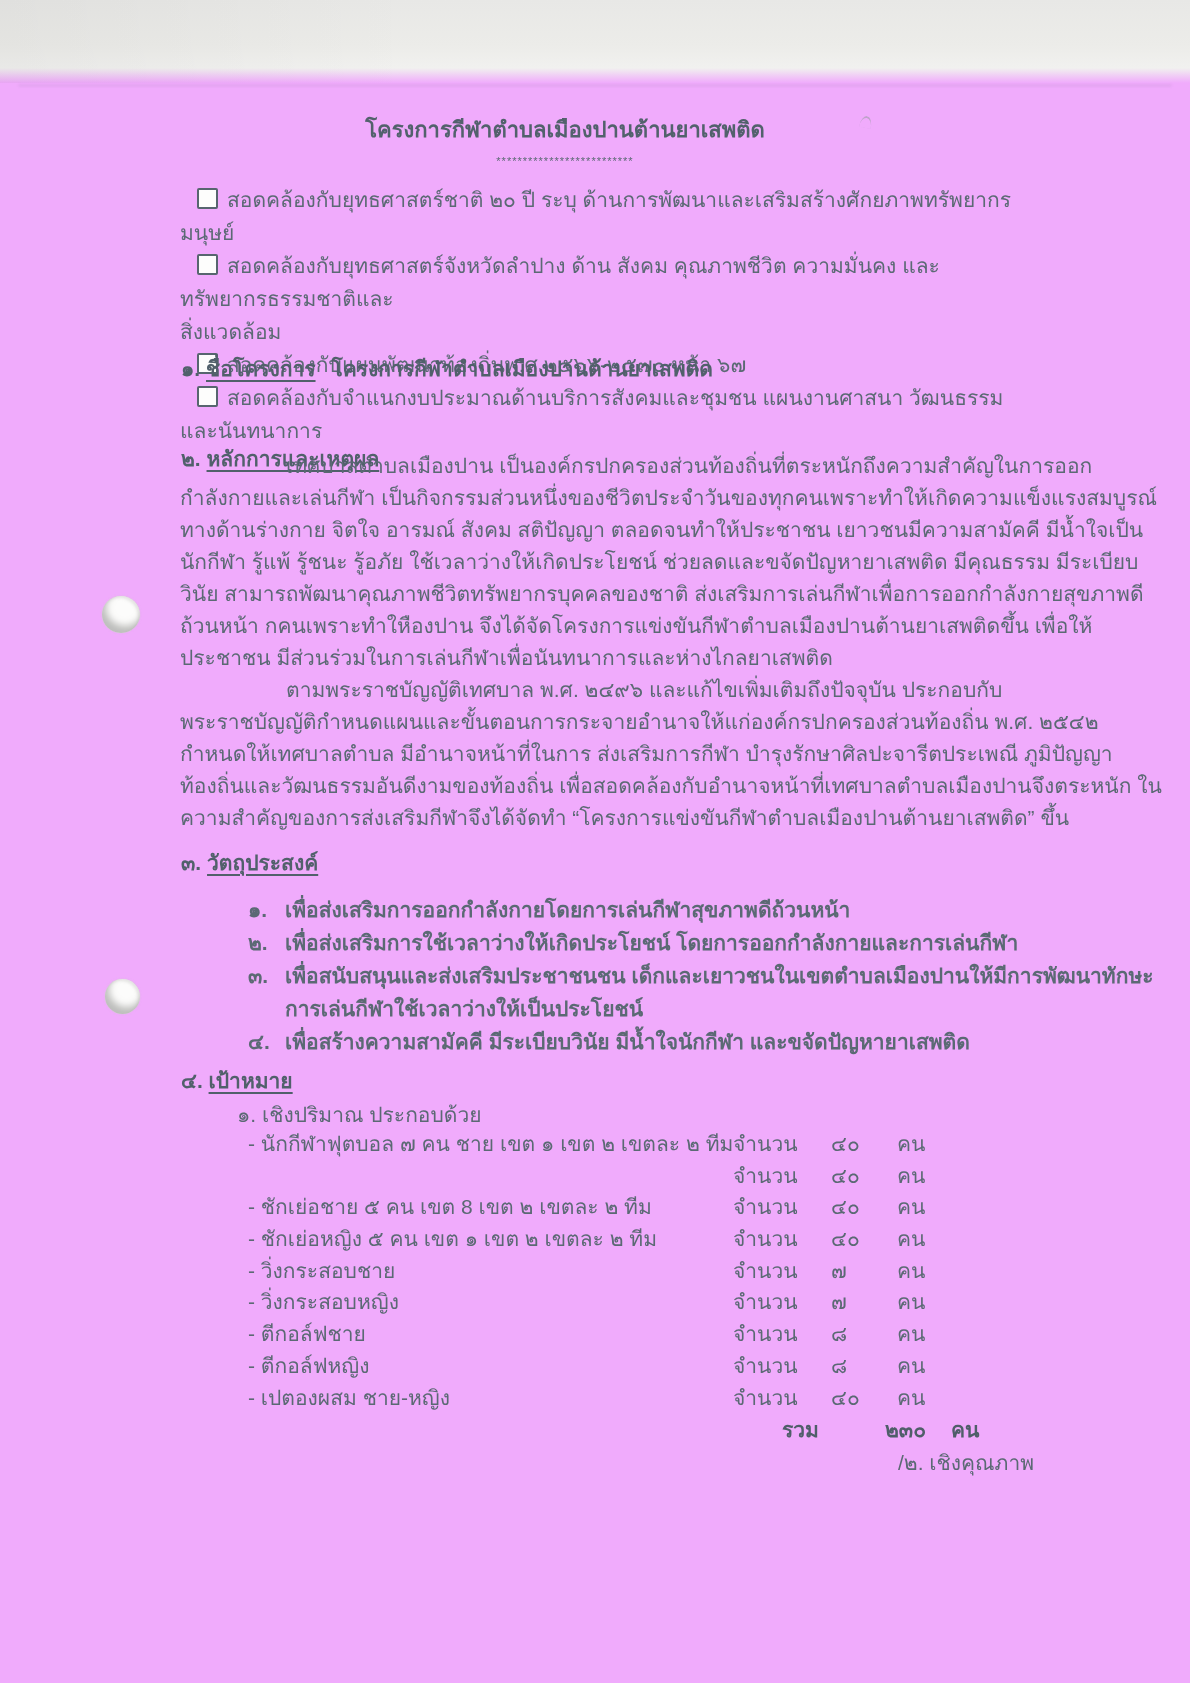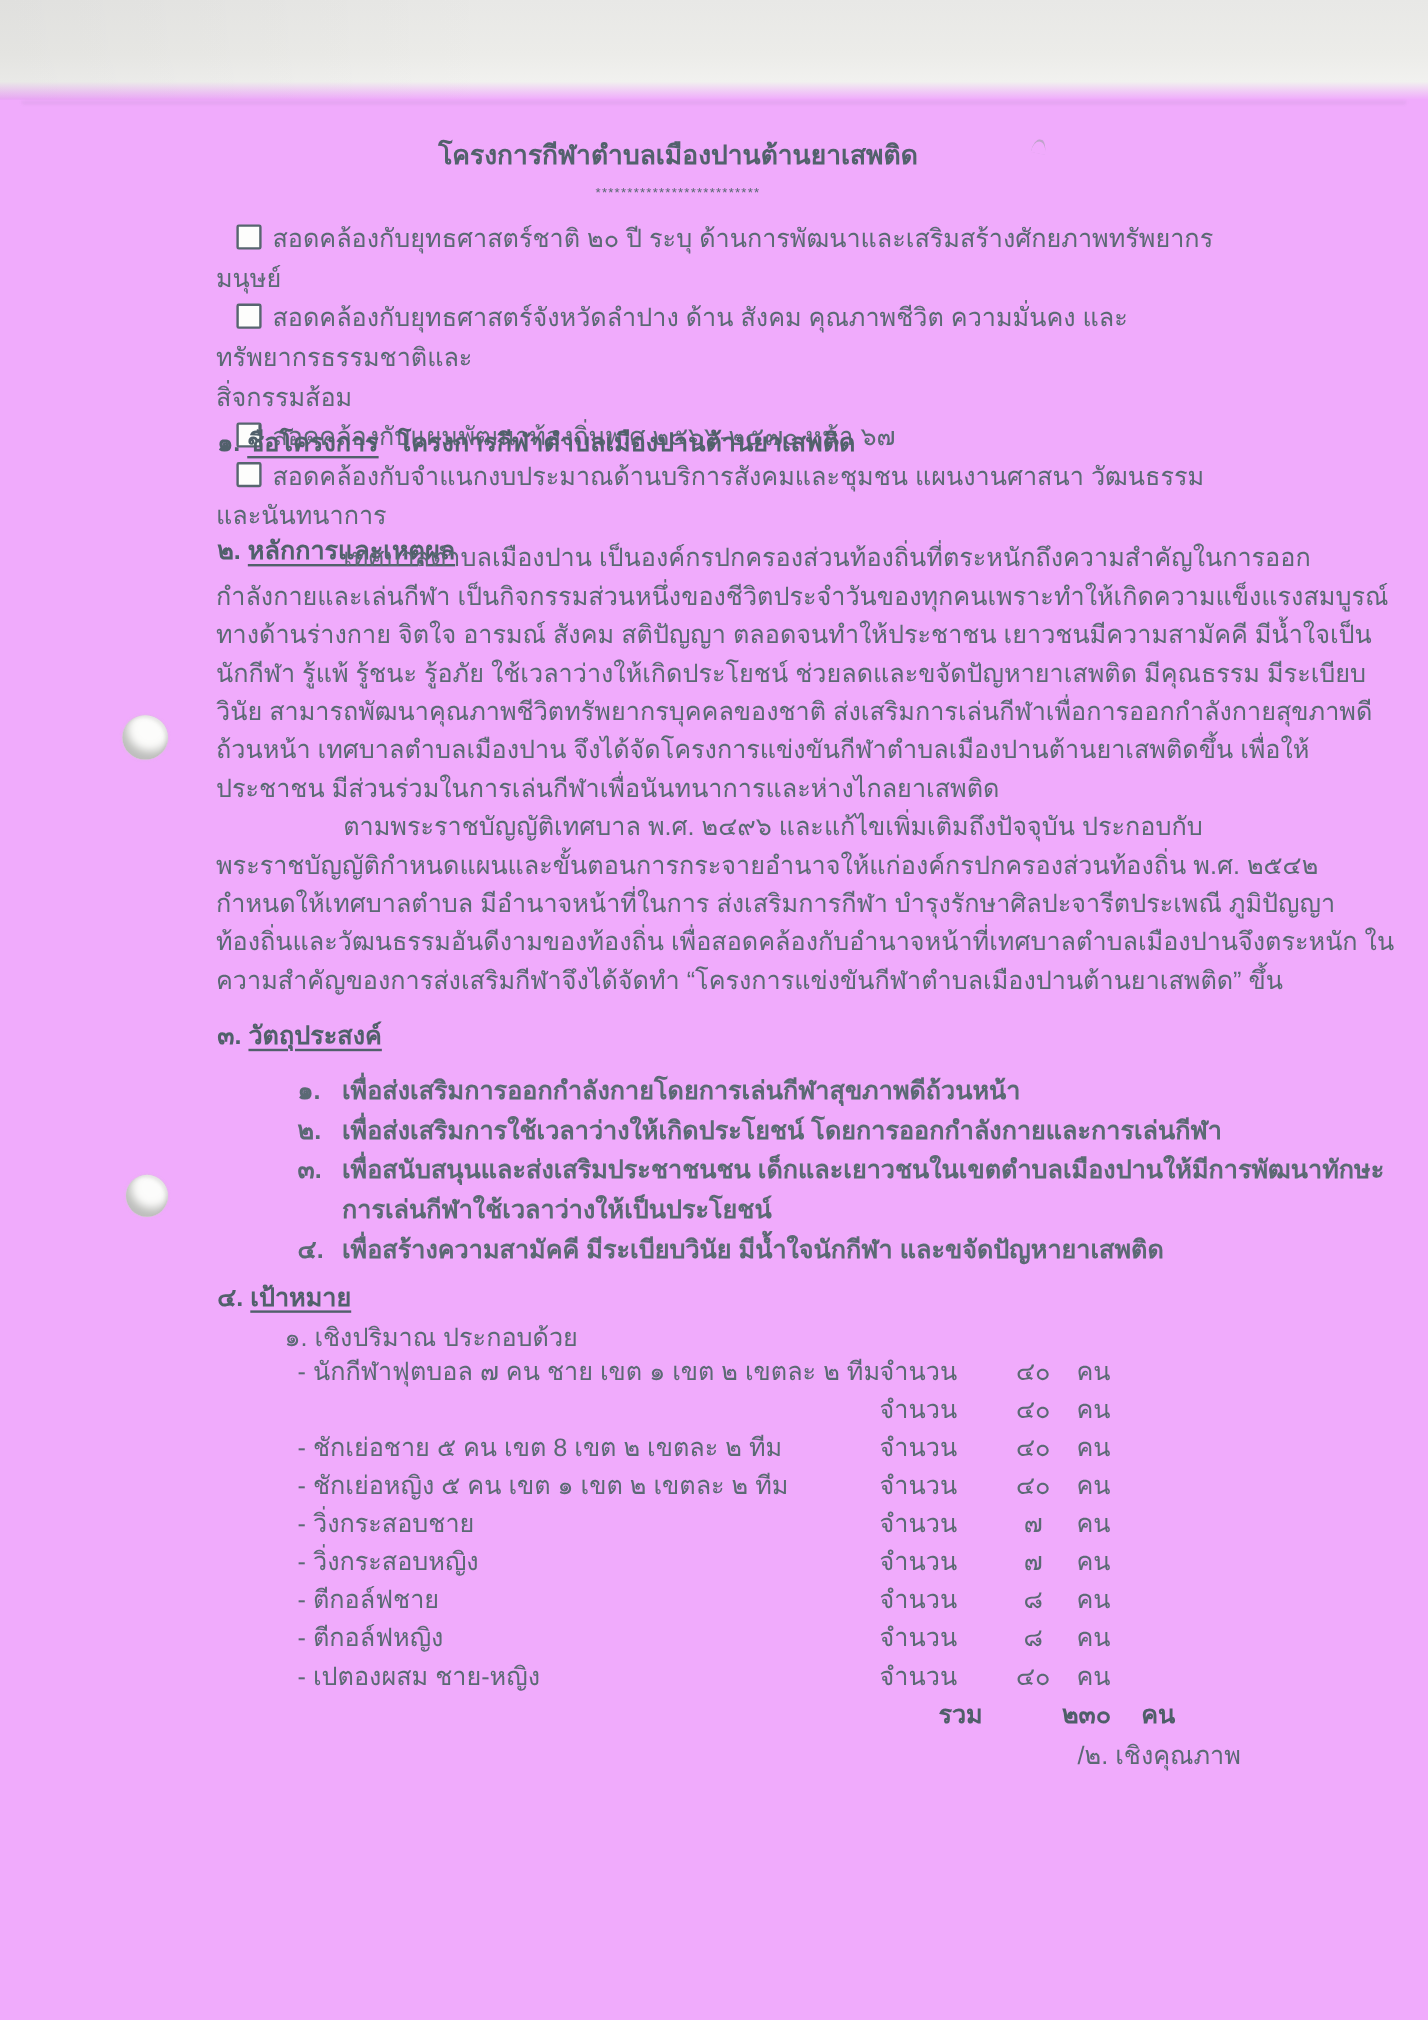--- a/index.html
+++ b/index.html
@@ -77,21 +77,21 @@
   .obj-row{line-height:33px;white-space:nowrap;}
   .obj-num{display:inline-block;width:37px;}
   .obj-cont{padding-left:37px;}
 
   
   .quant-line{position:absolute;top:1098px;left:237px;font-size:21px;white-space:nowrap;}
   .targets{position:absolute;top:1128px;left:0;width:1168px;font-size:21px;}
   .trow{position:relative;height:31.7px;line-height:31.7px;}
   .t-label{position:absolute;left:248px;white-space:nowrap;}
   .t-qty{position:absolute;left:733px;}
-  .t-count{position:absolute;left:831px;width:60px;text-align:center;}
+  .t-count{position:absolute;left:831px;width:60px;text-align:left;}
   .t-unit{position:absolute;left:897px;}
   .total-row{position:absolute;top:1414px;left:0;width:1190px;height:32px;line-height:32px;font-size:21px;font-weight:700;color:#4f5e69;}
   .tt-label{position:absolute;left:782px;}
   .tt-count{position:absolute;left:885px;}
   .tt-unit{position:absolute;left:951px;}
   .page-footer{position:absolute;top:1446px;left:898px;font-size:21px;white-space:nowrap;}
 </style>
 </head>
 <body>
 
@@ -105,21 +105,21 @@
 
   <div class="doc-title">โครงการกีฬาตำบลเมืองปานต้านยาเสพติด</div>
   <div class="stars">**************************</div>
 
   <div class="chk-block">
     <div class="chk-row">
       <span class="chk-box"></span><span>สอดคล้องกับยุทธศาสตร์ชาติ ๒๐ ปี ระบุ ด้านการพัฒนาและเสริมสร้างศักยภาพทรัพยากรมนุษย์</span>
     </div>
     <div class="chk-wrap">
       <span class="chk-box"></span><span>สอดคล้องกับยุทธศาสตร์จังหวัดลำปาง ด้าน สังคม คุณภาพชีวิต ความมั่นคง และทรัพยากรธรรมชาติและ</span>
-      <div>สิ่จกรรมส้อม</div>
+      <div>สิ่งแวดล้อม</div>
     </div>
     <div class="chk-row">
       <span class="chk-box"></span><span>สอดคล้องกับแผนพัฒนาท้องถิ่นพ.ศ.๒๕๖๖-๒๕๗๐  หน้า ๖๗</span>
     </div>
     <div class="chk-row">
       <span class="chk-box"></span><span>สอดคล้องกับจำแนกงบประมาณด้านบริการสังคมและชุมชน  แผนงานศาสนา วัฒนธรรมและนันทนาการ</span>
     </div>
   </div>
 
   <div class="section-line sec-1">
@@ -133,21 +133,21 @@
     <span class="sec-label">หลักการและเหตุผล</span>
   </div>
 
   <div class="para para-1">
 
   <div class="pline">เทศบาลตำบลเมืองปาน เป็นองค์กรปกครองส่วนท้องถิ่นที่ตระหนักถึงความสำคัญในการออก</div>
       <div class="pline">กำลังกายและเล่นกีฬา เป็นกิจกรรมส่วนหนึ่งของชีวิตประจำวันของทุกคนเพราะทำให้เกิดความแข็งแรงสมบูรณ์</div>
       <div class="pline">ทางด้านร่างกาย จิตใจ อารมณ์ สังคม สติปัญญา ตลอดจนทำให้ประชาชน เยาวชนมีความสามัคคี มีน้ำใจเป็น</div>
       <div class="pline">นักกีฬา รู้แพ้ รู้ชนะ รู้อภัย ใช้เวลาว่างให้เกิดประโยชน์ ช่วยลดและขจัดปัญหายาเสพติด มีคุณธรรม มีระเบียบ</div>
       <div class="pline">วินัย สามารถพัฒนาคุณภาพชีวิตทรัพยากรบุคคลของชาติ ส่งเสริมการเล่นกีฬาเพื่อการออกกำลังกายสุขภาพดี</div>
-      <div class="pline">ถ้วนหน้า  เทศบาลตำบลเมืองปาน จึงได้จัดโครงการแข่งขันกีฬาตำบลเมืองปานต้านยาเสพติดขึ้น เพื่อให้</div>
+      <div class="pline">ถ้วนหน้า  กคนเพราะทำใหืองปาน จึงได้จัดโครงการแข่งขันกีฬาตำบลเมืองปานต้านยาเสพติดขึ้น เพื่อให้</div>
       <div class="pline">ประชาชน มีส่วนร่วมในการเล่นกีฬาเพื่อนันทนาการและห่างไกลยาเสพติด</div>
     </div>
 
   <div class="para para-2">
 
   <div class="pline">ตามพระราชบัญญัติเทศบาล พ.ศ. ๒๔๙๖ และแก้ไขเพิ่มเติมถึงปัจจุบัน ประกอบกับ</div>
       <div class="pline">พระราชบัญญัติกำหนดแผนและขั้นตอนการกระจายอำนาจให้แก่องค์กรปกครองส่วนท้องถิ่น พ.ศ. ๒๕๔๒</div>
       <div class="pline">กำหนดให้เทศบาลตำบล มีอำนาจหน้าที่ในการ ส่งเสริมการกีฬา บำรุงรักษาศิลปะจารีตประเพณี ภูมิปัญญา</div>
       <div class="pline">ท้องถิ่นและวัฒนธรรมอันดีงามของท้องถิ่น เพื่อสอดคล้องกับอำนาจหน้าที่เทศบาลตำบลเมืองปานจึงตระหนัก ใน</div>
       <div class="pline">ความสำคัญของการส่งเสริมกีฬาจึงได้จัดทำ “โครงการแข่งขันกีฬาตำบลเมืองปานต้านยาเสพติด” ขึ้น</div>

